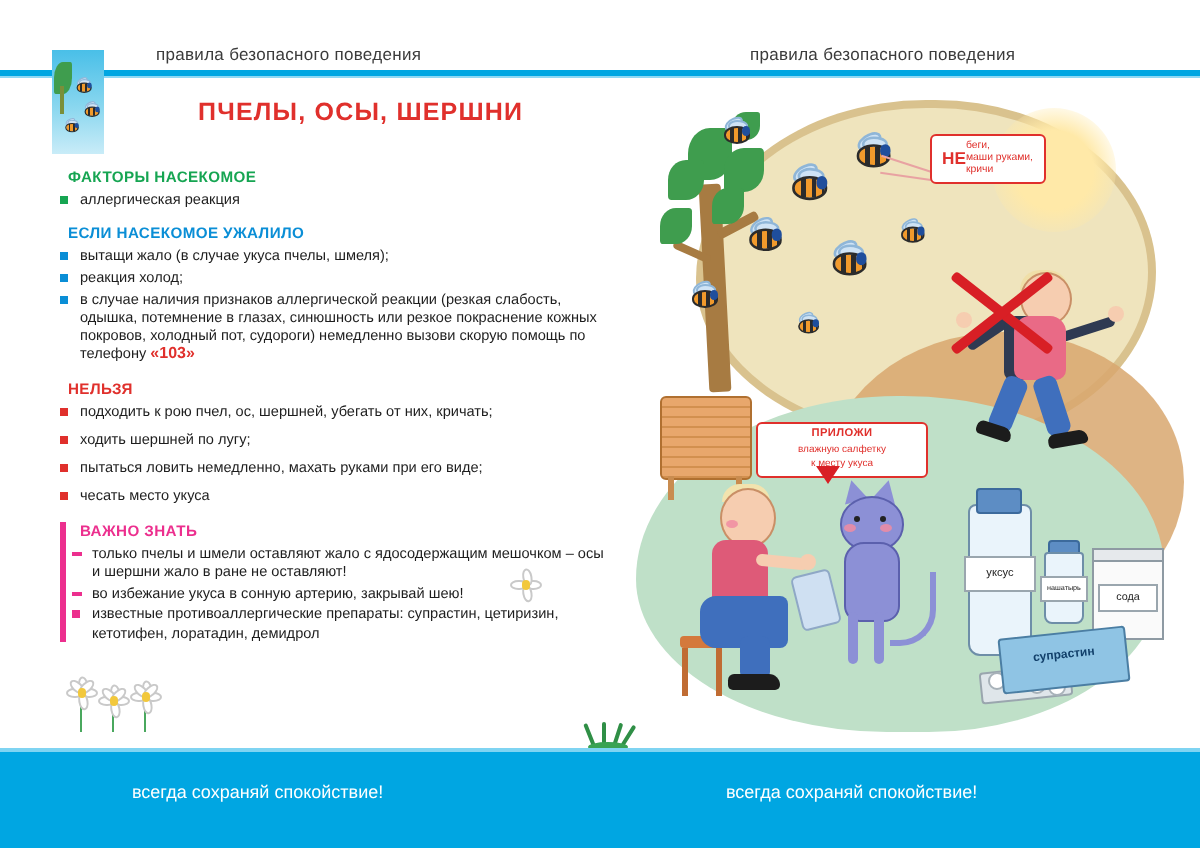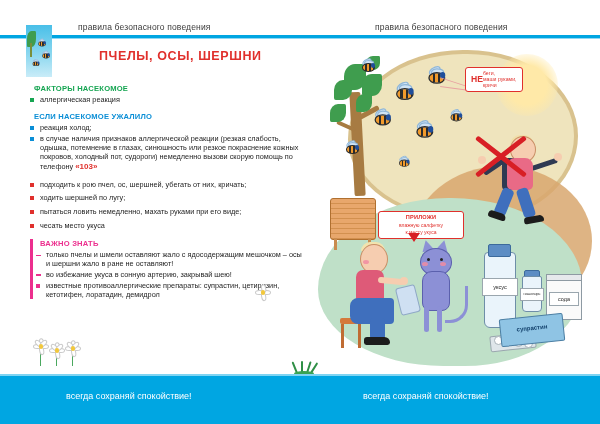--- a/index.html
+++ b/index.html
@@ -235,26 +235,28 @@
     <div class="sec">
       <div class="sec-h h-green">ФАКТОРЫ НАСЕКОМОЕ</div>
       <ul class="items green">
         <li>аллергическая реакция</li>
       </ul>
     </div>
 
     <div class="sec" style="margin-top:8px;">
       <div class="sec-h h-blue">ЕСЛИ НАСЕКОМОЕ УЖАЛИЛО</div>
       <ul class="items blue">
+        <li>вытащи жало (в случае укуса пчелы, шмеля);</li>
         <li>реакция холод;</li>
         <li><span>в случае наличия признаков аллергической реакции (резкая слабость, одышка, потемнение в глазах, синюшность или резкое покраснение кожных покровов, холодный пот, судороги) немедленно вызови скорую помощь по телефону </span><span class="phone">«103»</span></li>
       </ul>
     </div>
 
     <div class="sec" style="margin-top:9px;">
+      <div class="sec-h h-red">НЕЛЬЗЯ</div>
       <ul class="items red">
         <li>подходить к рою пчел, ос, шершней, убегать от них, кричать;</li>
         <li>ходить шершней по лугу;</li>
         <li>пытаться ловить немедленно, махать руками при его виде;</li>
         <li>чесать место укуса</li>
       </ul>
     </div>
 
     <div class="imp">
       <div class="imp-bar"></div>

